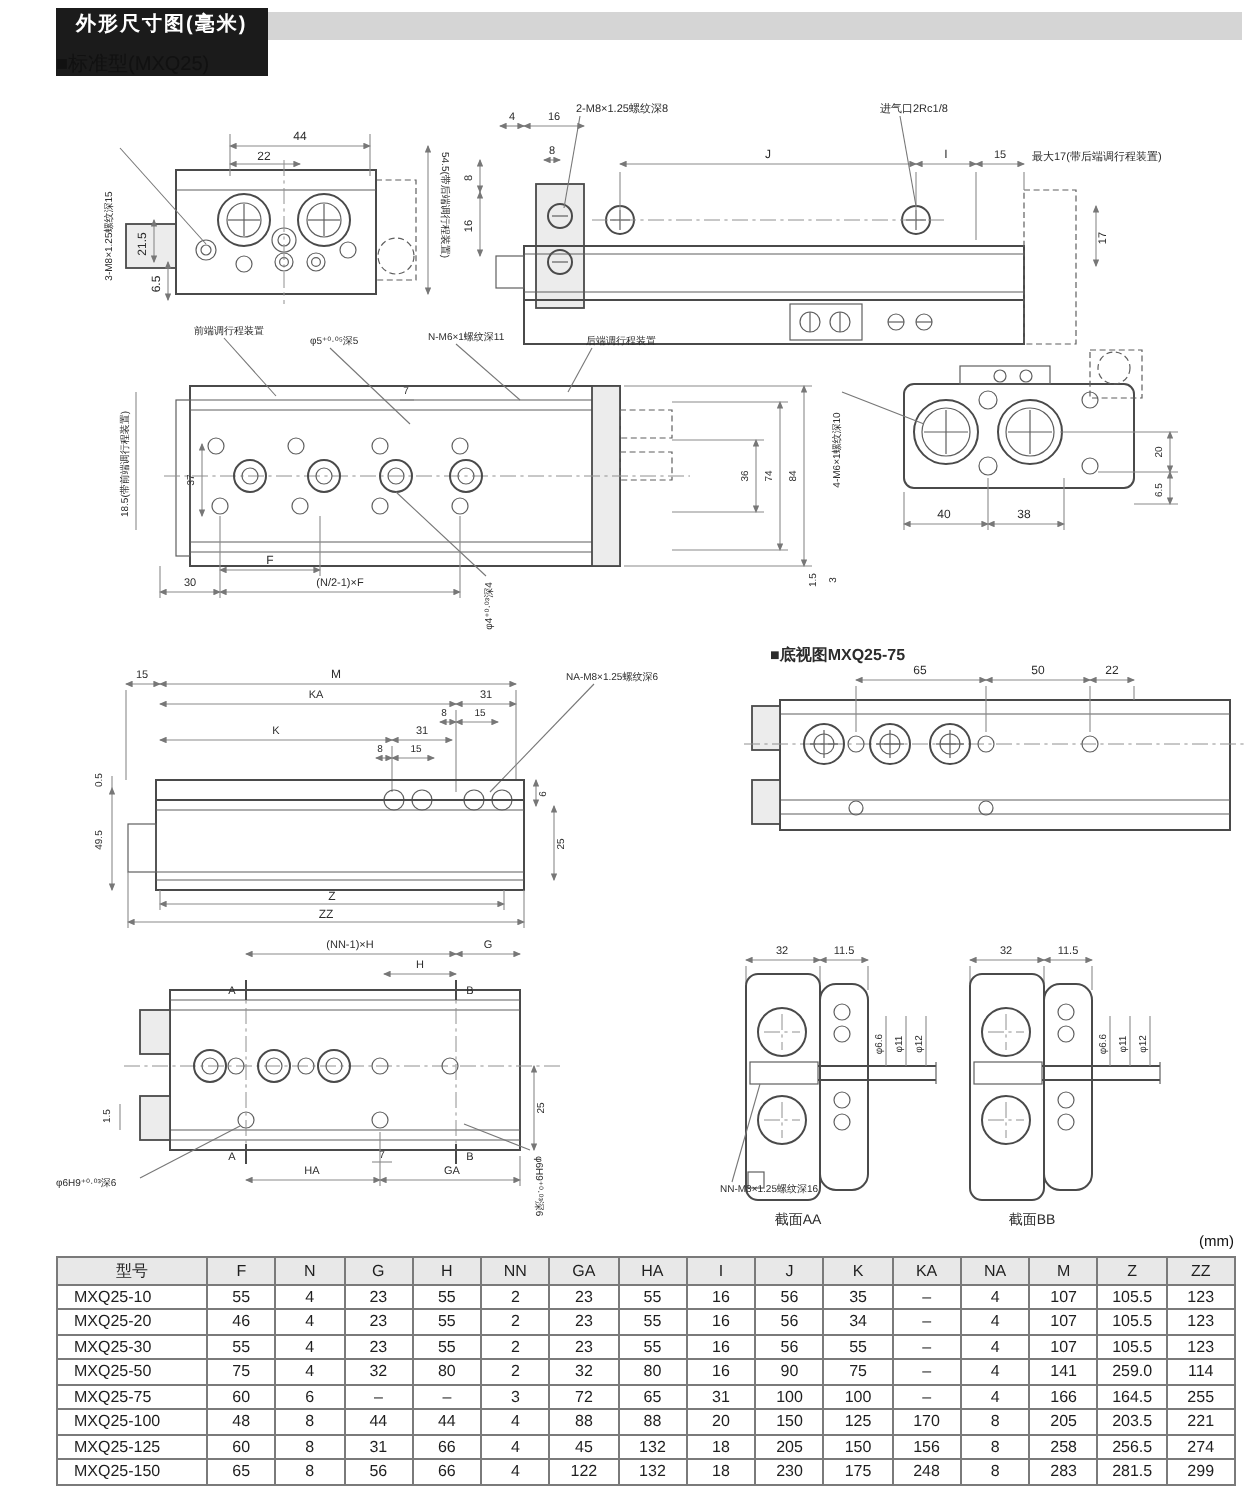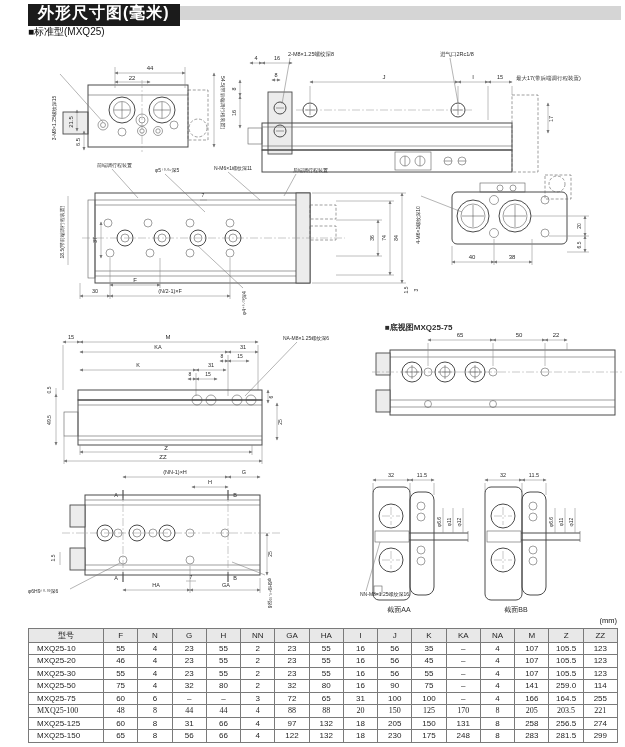--- a/index.html
+++ b/index.html
@@ -1,41 +1,41 @@
 <!DOCTYPE html>
 <html><head>
 <meta charset="utf-8">
 <style>
   html,body{margin:0;padding:0;}
   body{width:625px;height:747px;background:#ffffff;position:relative;overflow:hidden;
        font-family:"Liberation Sans","DejaVu Sans",sans-serif;color:#222;}
   .titlebar-wrap{position:absolute;left:30px;top:6px;right:4px;height:14px;background:#d5d5d5;}
-  .titlebar{position:absolute;left:-2px;top:-2px;height:22px;line-height:17px;background:#1b1b1b;
-            color:#fff;font-size:16px;font-weight:bold;padding:0 10px;letter-spacing:1px;white-space:nowrap;}
+  .titlebar{position:absolute;left:-2px;top:-2px;height:34px;line-height:17px;background:#1b1b1b;
+            color:#fff;font-size:10px;font-weight:bold;padding:0 10px;letter-spacing:1px;white-space:nowrap;}
   .subtitle{position:absolute;left:28px;top:25px;font-size:10px;color:#111;}
   svg.draw{position:absolute;left:0;top:0;}
   
   .o{fill:none;stroke:#4a4a4a;stroke-width:1;}
   .i{fill:none;stroke:#5f5f5f;stroke-width:0.6;}
   .fil{fill:#ececec;stroke:#4a4a4a;stroke-width:0.9;}
   .dim{fill:none;stroke:#8a8a8a;stroke-width:0.55;}
   .ld{fill:none;stroke:#777;stroke-width:0.55;}
   .dash{stroke-dasharray:3,1.8;}
   .cl{fill:none;stroke:#909090;stroke-width:0.5;stroke-dasharray:8,2.2,1.6,2.2;}
   text{fill:#2c2c2c;font-size:6px;font-family:"Liberation Sans","DejaVu Sans",sans-serif;}
   .t5{font-size:5px;}.t55{font-size:5.5px;}.t7{font-size:7px;}.t8{font-size:8px;font-weight:bold;}
   .unit{position:absolute;right:8px;top:616px;font-size:7.5px;color:#111;}
   table.dims{position:absolute;left:28px;top:628px;width:590px;border-collapse:collapse;
              table-layout:fixed;font-size:8px;border:1.5px solid #3f3f3f;}
   table.dims th,table.dims td{border:0.8px solid #7a7a7a;text-align:center;padding:0;
              height:11.4px;line-height:11.5px;font-weight:normal;color:#1f1f1f;overflow:hidden;white-space:nowrap;}
   table.dims th{background:#e8e8e8;height:12.5px;margin-left:39px;}
   table.dims th:first-child{width:74px;}
   table.dims td.model{text-align:left;padding-left:8px;}
-  table.dims tr.sep td{border-top:1.6px solid #3f3f3f;font-family:Liberation Serif, serif;}
+  table.dims tr.sep td{border-top:1.6px solid #3f3f3f;}
 </style>
 </head>
 <body>
 
 <div class="titlebar-wrap">
   <div class="titlebar">外形尺寸图(毫米)</div>
 </div>
 <div class="subtitle">■标准型(MXQ25)</div>
 
 <svg class="draw" width="625" height="625" viewBox="0 0 625 625">
@@ -535,21 +535,21 @@
         <td class="model">MXQ25-20</td>
         <td>46</td>
         <td>4</td>
         <td>23</td>
         <td>55</td>
         <td>2</td>
         <td>23</td>
         <td>55</td>
         <td>16</td>
         <td>56</td>
-        <td>45</td>
+        <td>34</td>
         <td>–</td>
         <td>4</td>
         <td>107</td>
         <td>105.5</td>
         <td>123</td>
       </tr>
       <tr>
         <td class="model">MXQ25-30</td>
         <td>55</td>
         <td>4</td>
@@ -621,26 +621,26 @@
         <td>203.5</td>
         <td>221</td>
       </tr>
       <tr>
         <td class="model">MXQ25-125</td>
         <td>60</td>
         <td>8</td>
         <td>31</td>
         <td>66</td>
         <td>4</td>
-        <td>97</td>
+        <td>45</td>
         <td>132</td>
         <td>18</td>
         <td>205</td>
         <td>150</td>
-        <td>131</td>
+        <td>156</td>
         <td>8</td>
         <td>258</td>
         <td>256.5</td>
         <td>274</td>
       </tr>
       <tr>
         <td class="model">MXQ25-150</td>
         <td>65</td>
         <td>8</td>
         <td>56</td>

